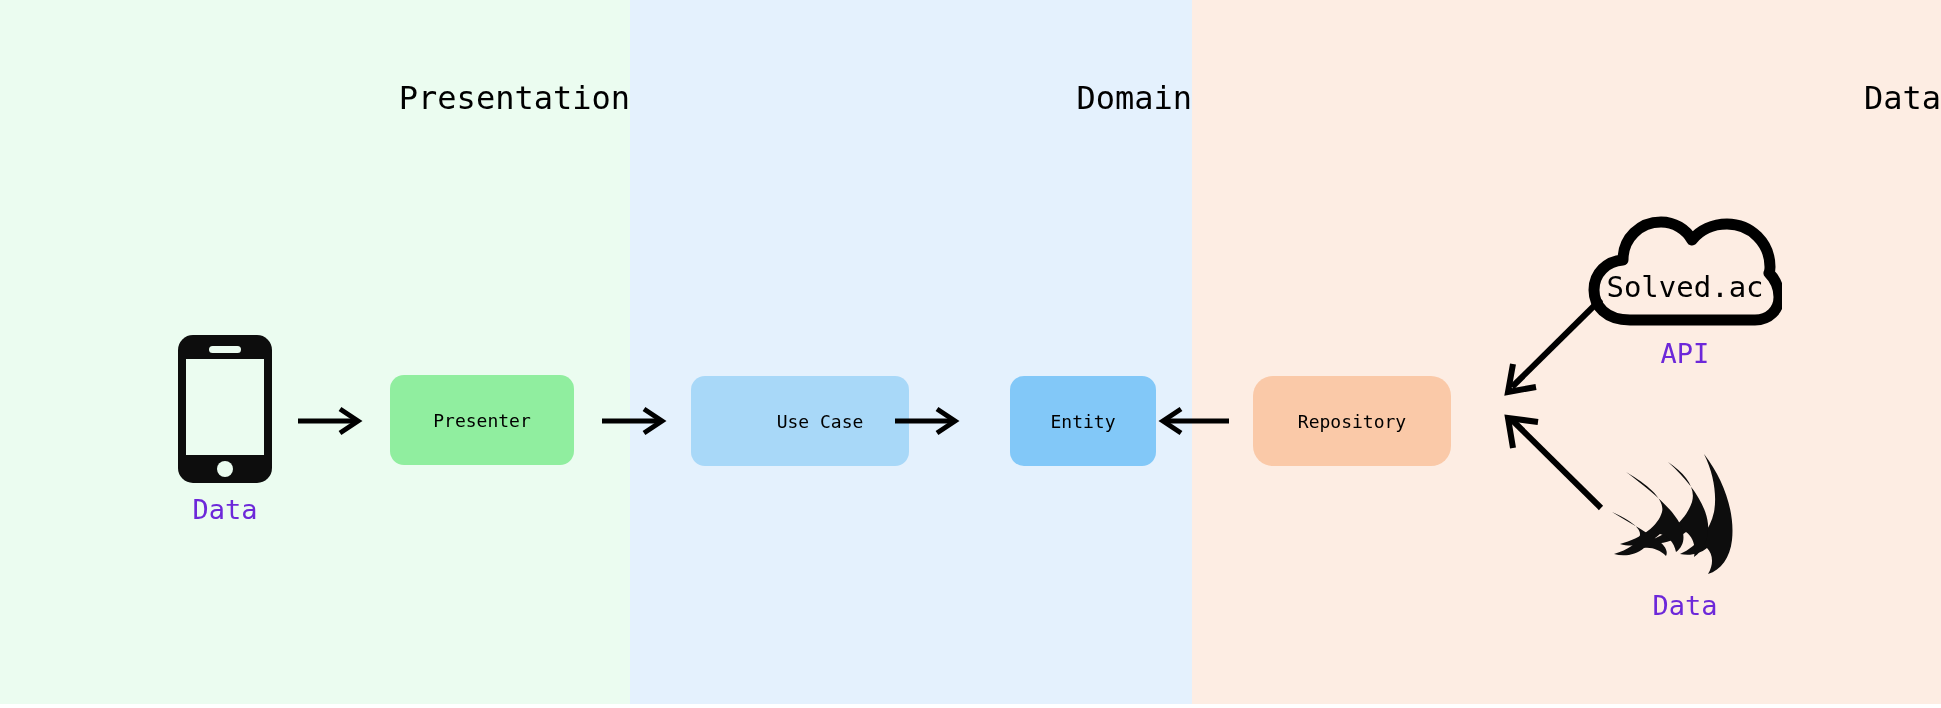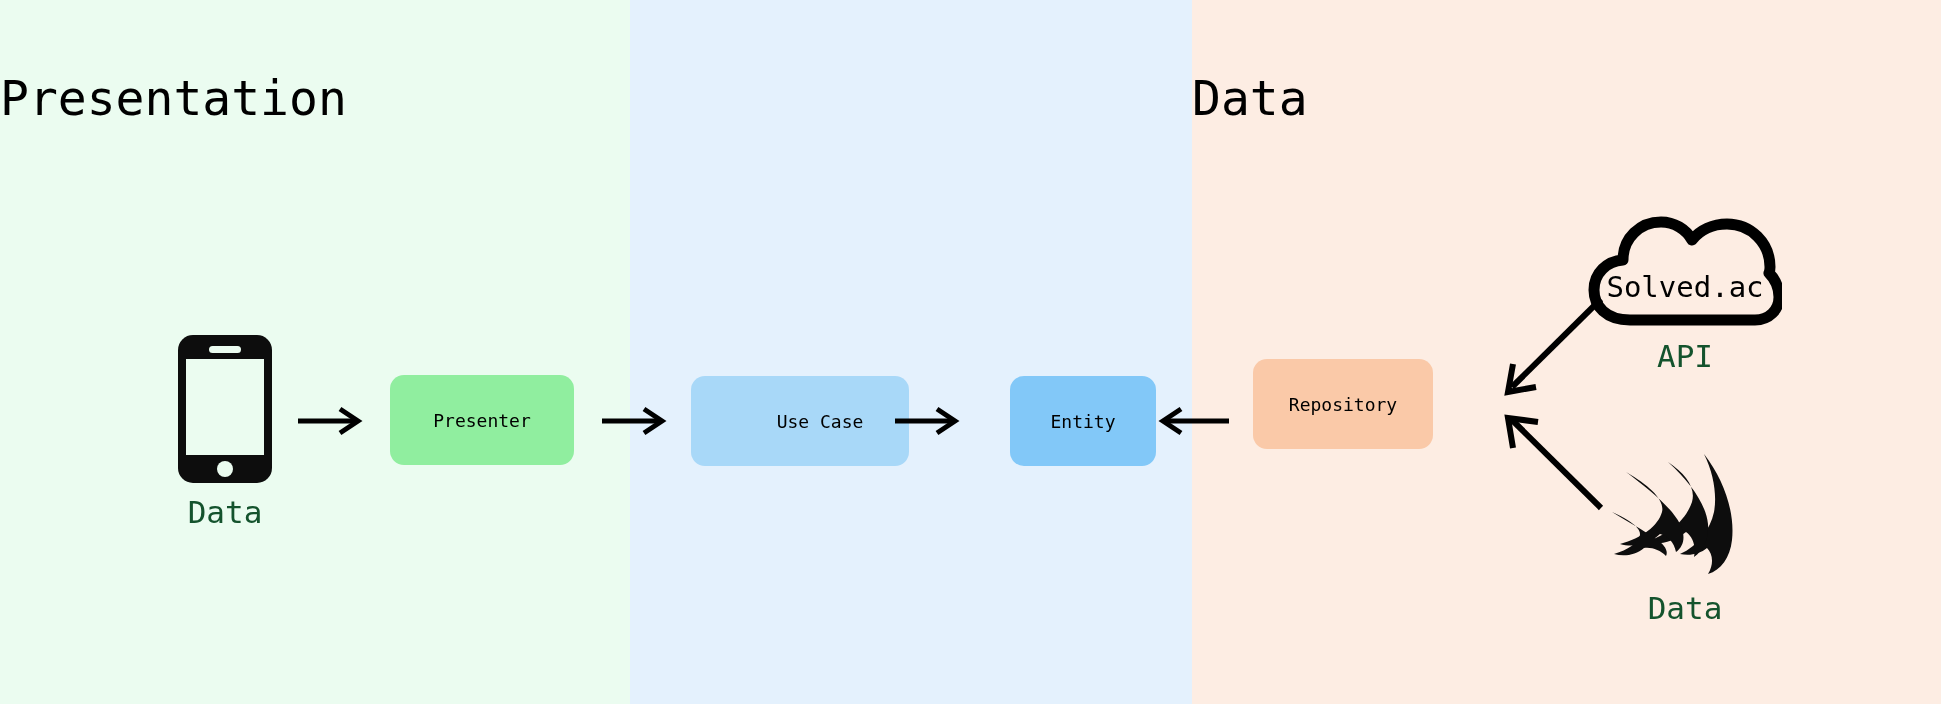--- a/index.html
+++ b/index.html
@@ -20,24 +20,24 @@
     top: 0;
     height: 704px;
   }
   #band-presentation { left: 0px;    width: 630px; }
   #band-domain       { left: 630px;  width: 562px; }
   #band-data         { left: 1192px; width: 749px; }
 
   .band-title {
     position: absolute;
     top: 72px;
-    font-size: 48px;
+    font-size: 32px;
     line-height: 52px;
     color: #000000;
-    text-align: left;
+    text-align: right;
     white-space: nowrap;
     font-family: "DejaVu Sans Mono", "Liberation Mono", monospace;
   }
   #title-presentation { left: 0px;    width: 630px; }
   #title-domain       { left: 630px;  width: 562px; }
   #title-data         { left: 1192px; width: 749px; }
 
   
   .node-box {
     position: absolute;
@@ -46,21 +46,21 @@
     align-items: center;
     justify-content: center;
     color: #000000;
     font-size: 18px;
     white-space: nowrap;
     font-family: "DejaVu Sans Mono", "Liberation Mono", monospace;
   }
   #box-presenter  { left: 390px;  top: 375px; width: 184px; height: 90px; }
   #box-usecase    { left: 691px;  top: 376px; width: 178px; height: 90px; }
   #box-entity     { left: 985px;  top: 376px; width: 146px; height: 90px; }
-  #box-repository { left: 1253px; top: 359px; width: 180px; height: 90px; }
+  #box-repository { left: 1253px; top: 376px; width: 198px; height: 90px; border-radius: 20px; }
 
   
   #phone-wrap {
     position: absolute;
     left: 178px;
     top: 335px;
     width: 94px;
     height: 148px;
   }
   #phone-body {
@@ -85,22 +85,22 @@
   }
   #phone-home {
     position: absolute;
     left: 39px; top: 126px;
     width: 16px; height: 16px;
     background: #EBFCF0;
     border-radius: 50%;
   }
   .icon-caption {
     position: absolute;
-    font-size: 31px;
-    color: #14532d;
+    font-size: 27px;
+    color: #6d28d9;
     text-align: center;
     white-space: nowrap;
     font-family: "DejaVu Sans Mono", "Liberation Mono", monospace;
   }
   #caption-view { left: 150px; top: 494px; width: 150px; }
   #caption-api  { left: 1610px; top: 338px; width: 150px; }
   #caption-data { left: 1610px; top: 590px; width: 150px; }
 
   
   #cloud-wrap {
@@ -143,20 +143,21 @@
 </head>
 <body>
 
 <div id="canvas">
 
   <div class="band" id="band-presentation" style="background:#EBFCF0;"></div>
   <div class="band" id="band-domain" style="background:#E4F1FD;"></div>
   <div class="band" id="band-data" style="background:#FDEDE3;"></div>
 
   <div class="band-title" id="title-presentation">Presentation</div>
+  <div class="band-title" id="title-domain">Domain</div>
   <div class="band-title" id="title-data">Data</div>
 
   <div id="phone-wrap">
     <div id="phone-body"></div>
     <div id="phone-screen"></div>
     <div id="phone-speaker"></div>
     <div id="phone-home"></div>
   </div>
   <div class="icon-caption" id="caption-view">Data</div>
 

